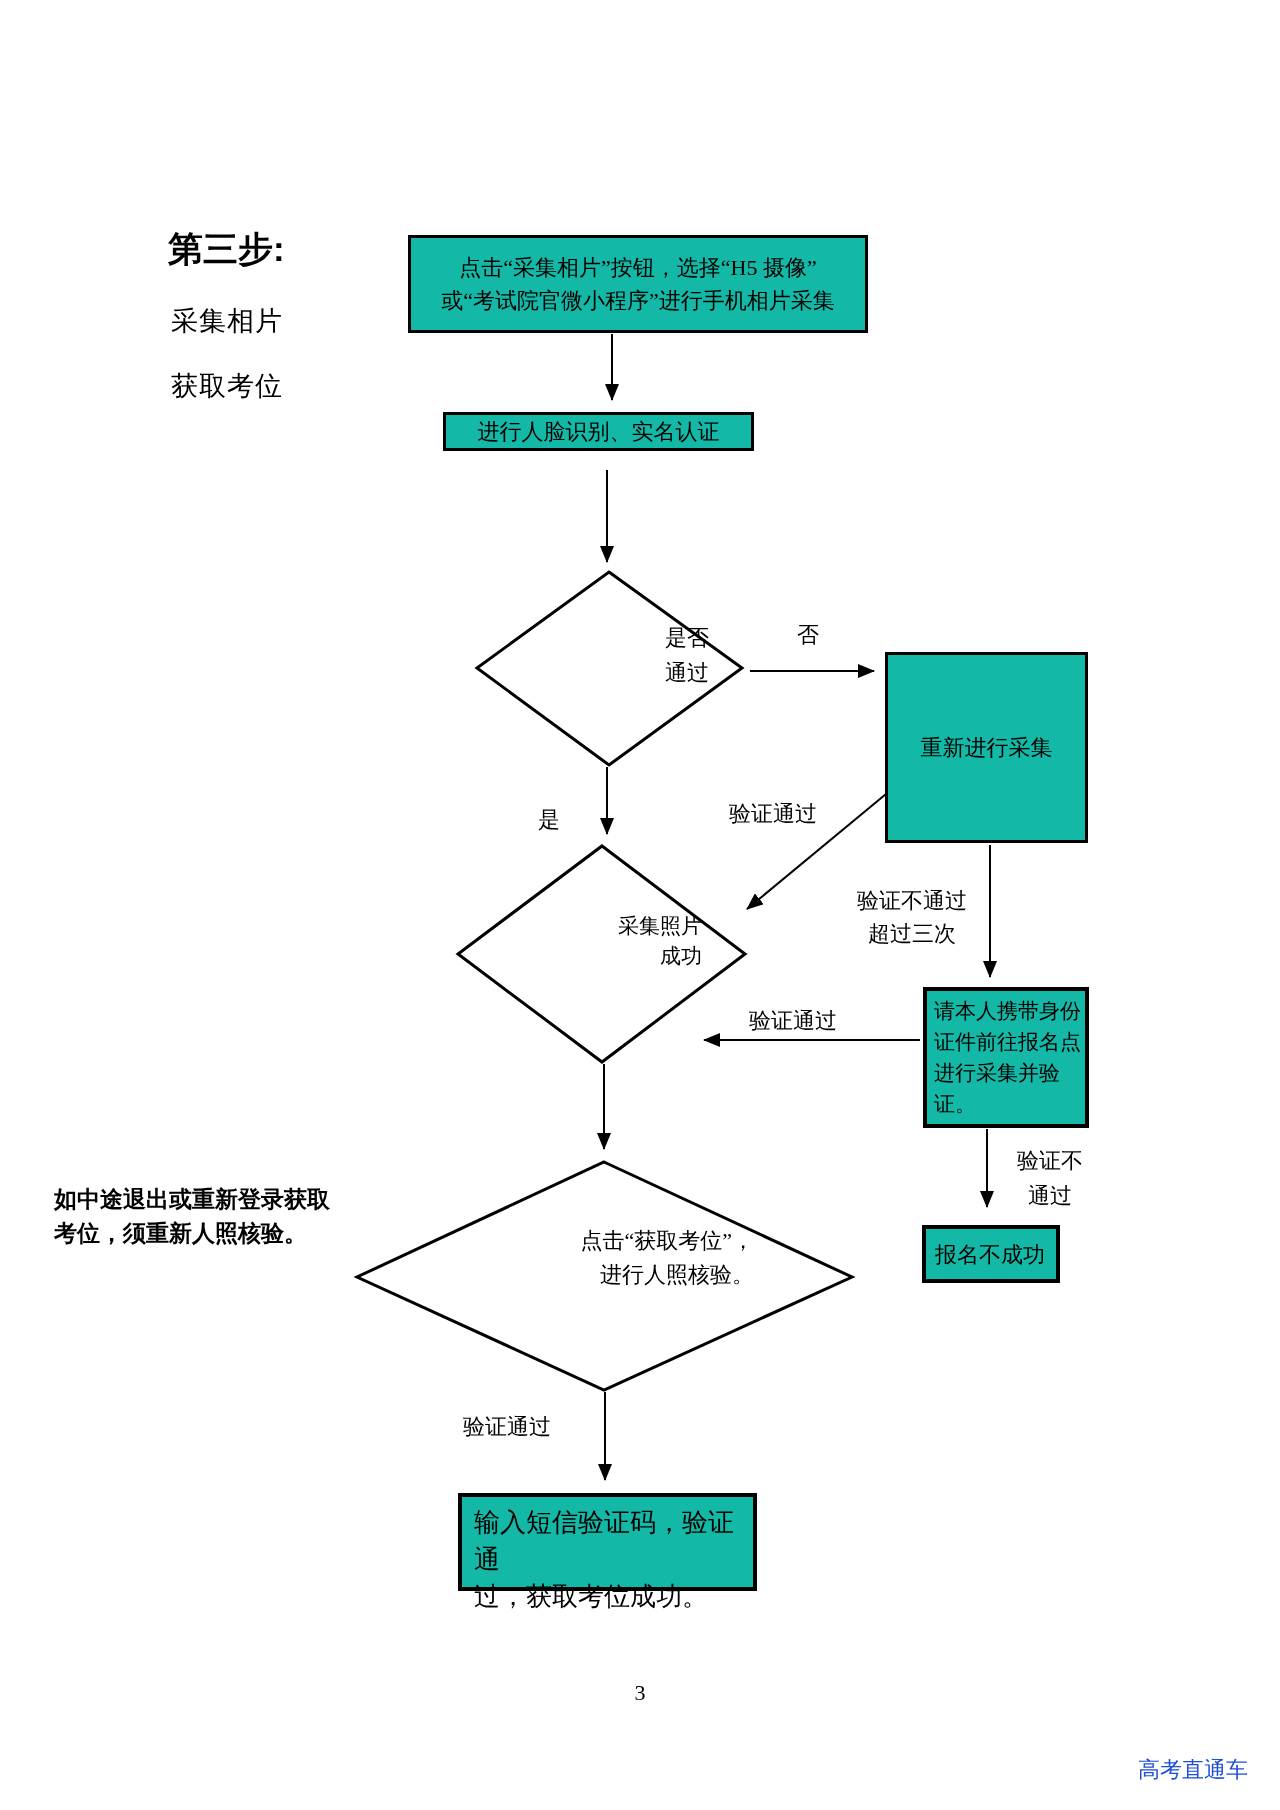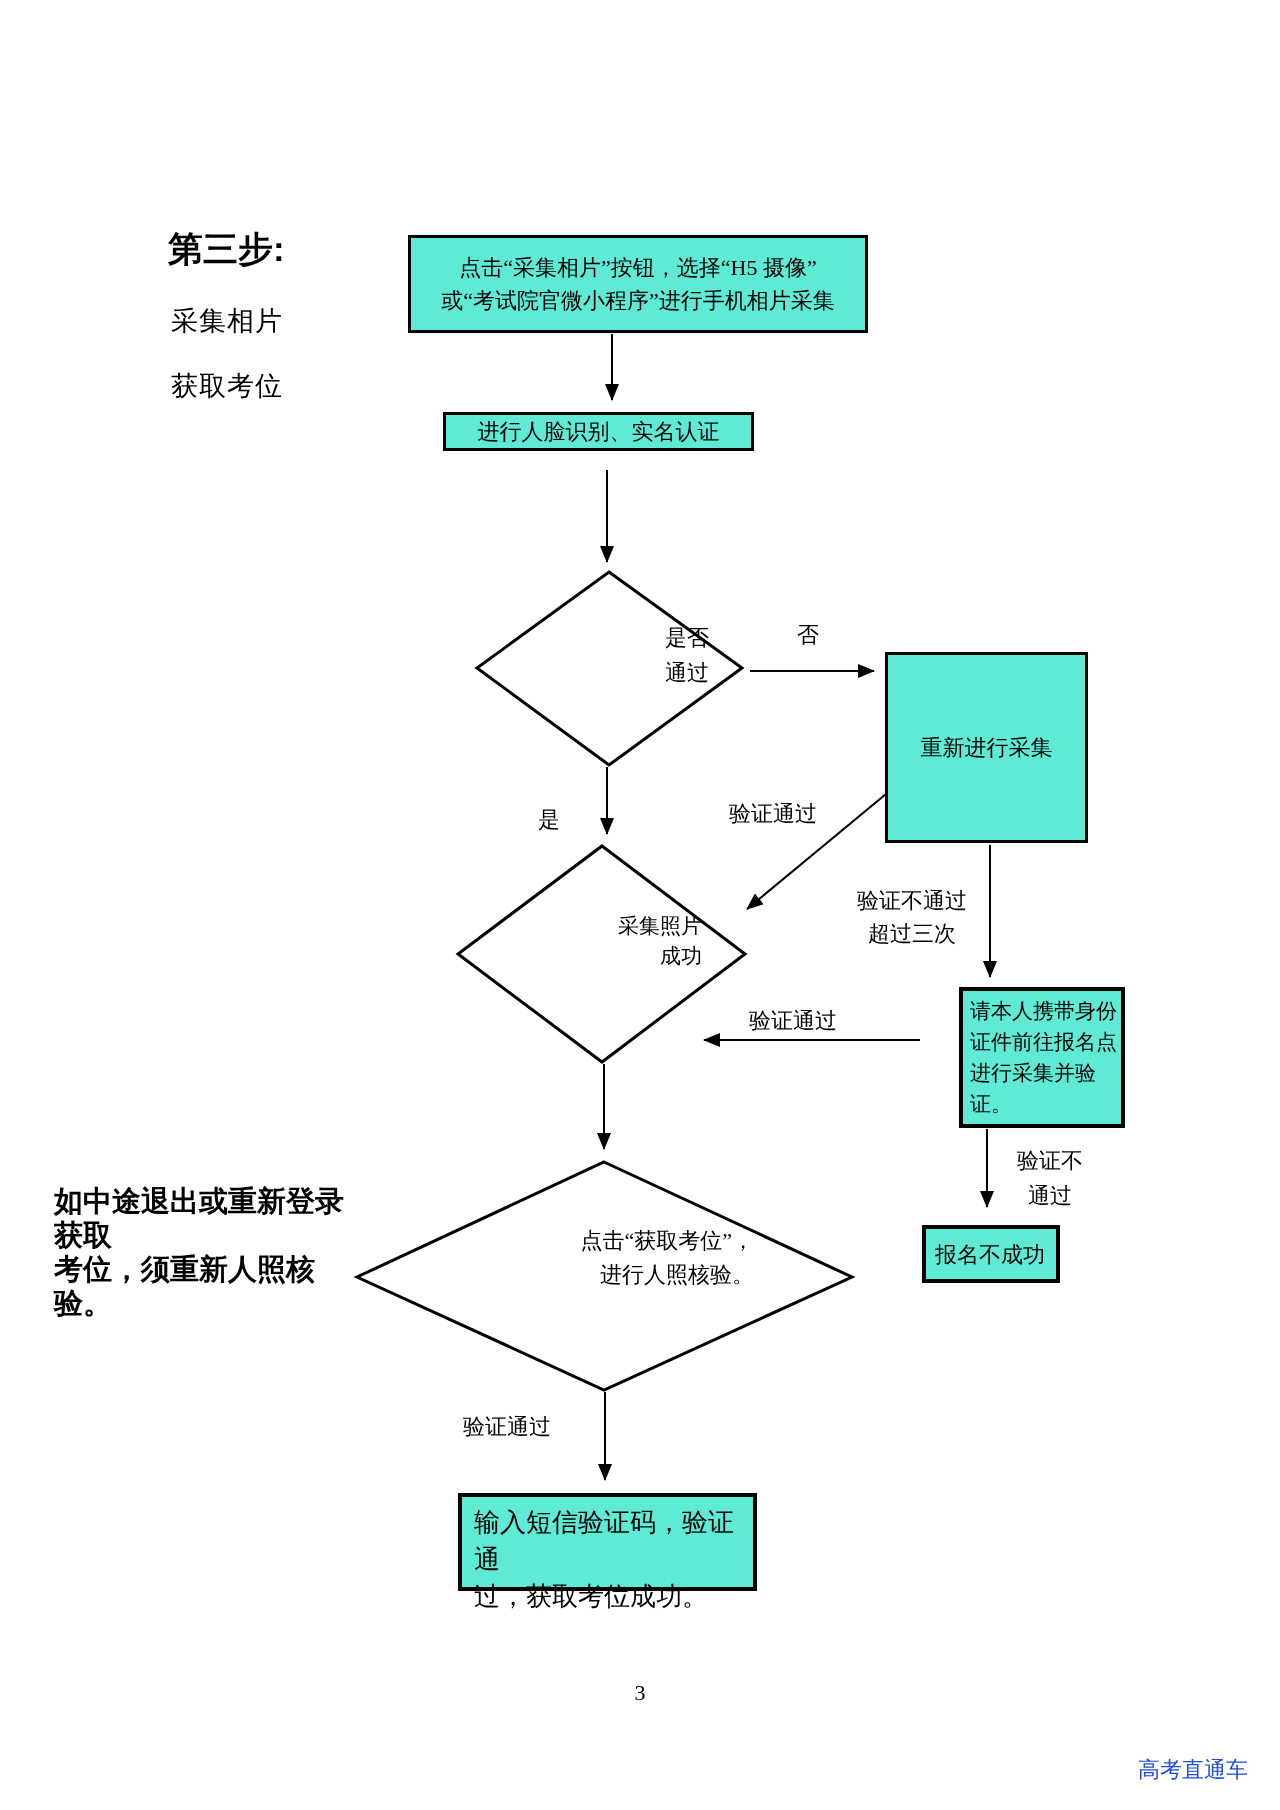--- a/index.html
+++ b/index.html
@@ -5,31 +5,31 @@
   html,body { margin:0; padding:0; }
   body {
     width:1280px; height:1810px; position:relative; background:#ffffff;
     font-family:"Liberation Serif", serif; color:#000;
     overflow:hidden;
   }
   .abs { position:absolute; }
   .pre { white-space:pre-line; }
   svg.canvas { position:absolute; left:0; top:0; width:1280px; height:1810px; }
   .box {
-    position:absolute; box-sizing:border-box; background:#5eead4;
+    position:absolute; box-sizing:border-box; background:#14b8a6;
     border:3px solid #000; display:flex;
   }
   .box.center { align-items:center; justify-content:center; text-align:center; }
   .box.thick { border-width:4px; }
   .txt { font-size:22px; line-height:33px; }
   .lbl { position:absolute; font-size:22px; line-height:33px; }
   .ctr { text-align:center; }
   .step-title { font-size:35px; font-weight:bold; font-family:"Liberation Sans", sans-serif; }
   .step-sub { font-size:27px; letter-spacing:1px; }
-  .note { font-size:29px; font-weight:bold; line-height:34px; font-family:Liberation Sans, sans-serif; }
+  .note { font-size:23px; font-weight:bold; line-height:34px; font-family:Liberation Mono, monospace; }
   .diamond-text { position:absolute; text-align:right; }
   .pagenum { font-size:22px; }
   .watermark { font-size:22px; color:#1d4ed8; font-family:"Liberation Sans", sans-serif; }
 </style>
 </head>
 <body>
 
 <svg class="canvas" viewBox="0 0 1280 1810" xmlns="http://www.w3.org/2000/svg">
   <defs>
     <marker id="arrow" markerUnits="userSpaceOnUse" markerWidth="18" markerHeight="14" refX="16" refY="7" orient="auto">
@@ -66,21 +66,21 @@
 </div>
 
 <div class="box center" style="left:443px; top:412px; width:311px; height:39px;">
   <span class="txt">进行人脸识别、实名认证</span>
 </div>
 
 <div class="box center" style="left:885px; top:652px; width:203px; height:191px;">
   <span class="txt">重新进行采集</span>
 </div>
 
-<div class="box thick" style="left:923px; top:987px; width:166px; height:141px; padding:5px 0 0 7px;margin-left:36px;">
+<div class="box thick" style="left:923px; top:987px; width:166px; height:141px; padding:5px 0 0 7px;">
   <span class="pre" style="font-size:21px; line-height:31px;">请本人携带身份
 证件前往报名点
 进行采集并验
 证。</span>
 </div>
 
 <div class="box thick" style="left:922px; top:1225px; width:138px; height:58px; align-items:center; padding-left:9px;">
   <span class="txt">报名不成功</span>
 </div>
 

